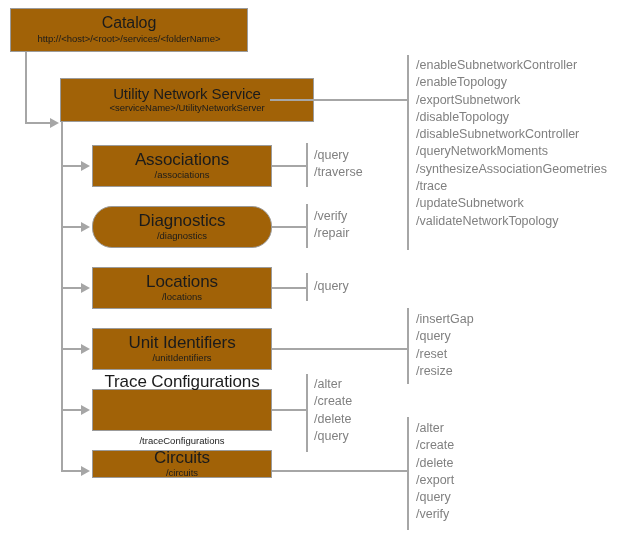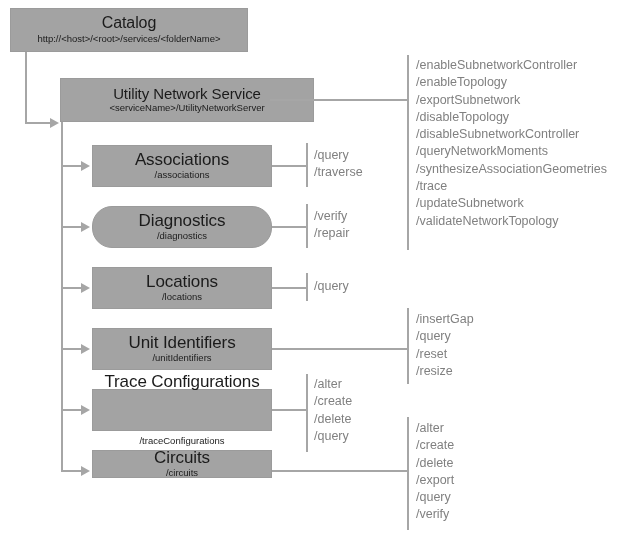--- a/index.html
+++ b/index.html
@@ -16,21 +16,21 @@
     position: relative;
     width: 626px;
     height: 537px;
     background: #ffffff;
     overflow: hidden;
   }
   
   .node {
     position: absolute;
     box-sizing: border-box;
-    background: #a3a3a3;
+    background: #a16207;
     border: 1px solid #9b9b9b;
     box-shadow: 0 0 0 0 transparent;
     display: flex;
     flex-direction: column;
     align-items: center;
     justify-content: center;
     text-align: center;
     color: #1a1a1a;
   }
   .node .title {

